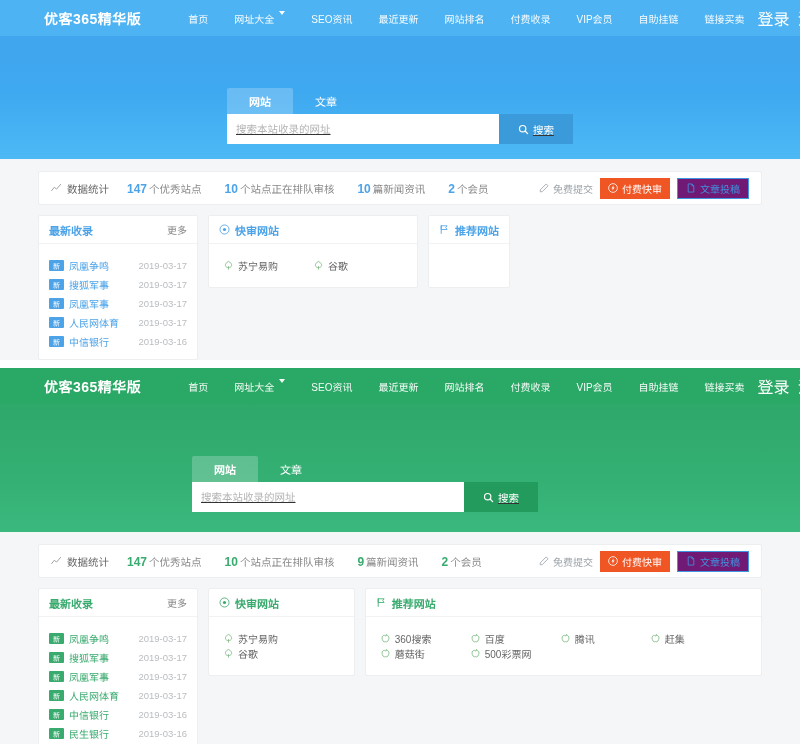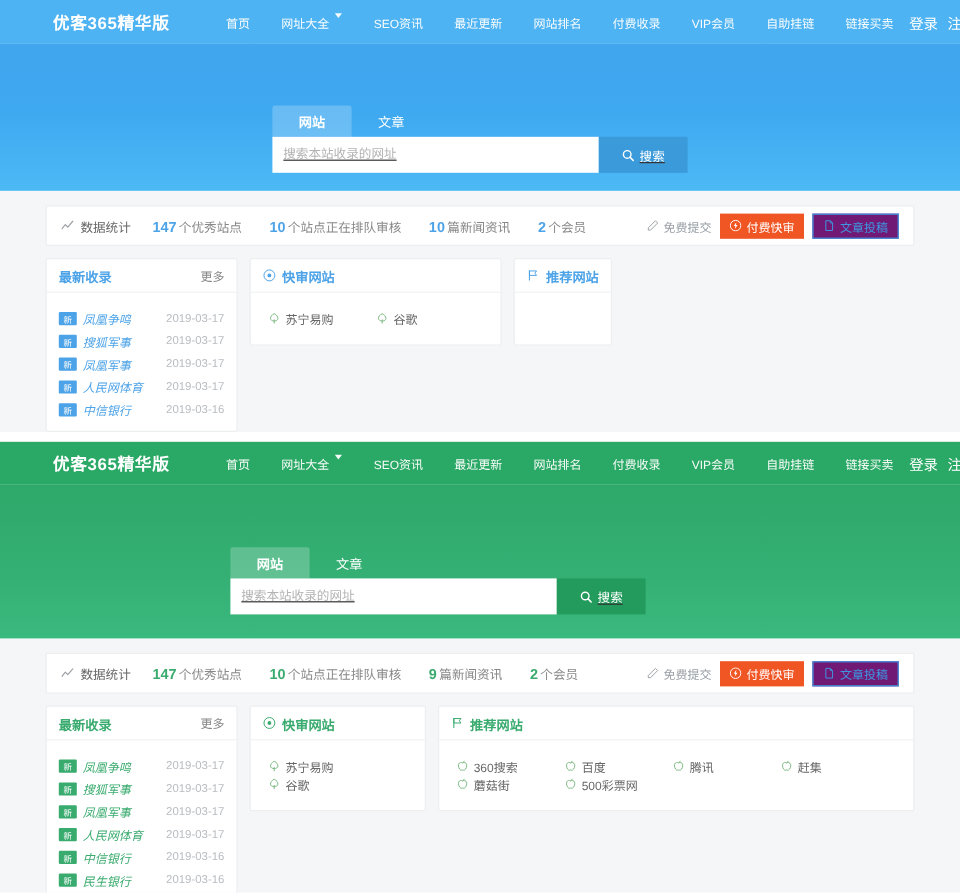--- a/index.html
+++ b/index.html
@@ -54,21 +54,21 @@
     display: inline-block;
     width: 0; height: 0;
     border-left: 3px solid transparent;
     border-right: 3px solid transparent;
     border-top: 4px solid #ffffff;
     margin-left: 2px;
   }
   .auth { display: flex; gap: 8px; }
   .auth span {
     color: #ffffff;
-    font-size: 12px;
+    font-size: 16px;
     cursor: pointer;
     white-space: nowrap;
   }
 
   
   .hero {
     position: relative;
     padding-top: 52px;
     padding-bottom: 34px;
   }
@@ -211,21 +211,21 @@
     cursor: pointer;
   }
   .badge-new {
     display: inline-flex; align-items: center; justify-content: center;
     width: 15px; height: 11px;
     font-size: 7px; color: #fff; border-radius: 1px;
     margin-right: 5px; flex: none;
   }
   .pane-blue  .badge-new { background: #4da3e8; }
   .pane-green .badge-new { background: #3aab6f; }
-  .latest-name { color: #555; font-style: italic; }
+  .latest-name { color: #555; }
   .pane-blue  .latest-name { color: #4da3e8; }
   .pane-green .latest-name { color: #3aab6f; }
   .latest-date { margin-left: auto; color: #b9bdc1; font-size: 9.5px; }
 
   .site-row {
     display: flex; flex-wrap: wrap;
     padding: 14px 14px 14px 14px;
     gap: 0;
   }
   .site-chip {

